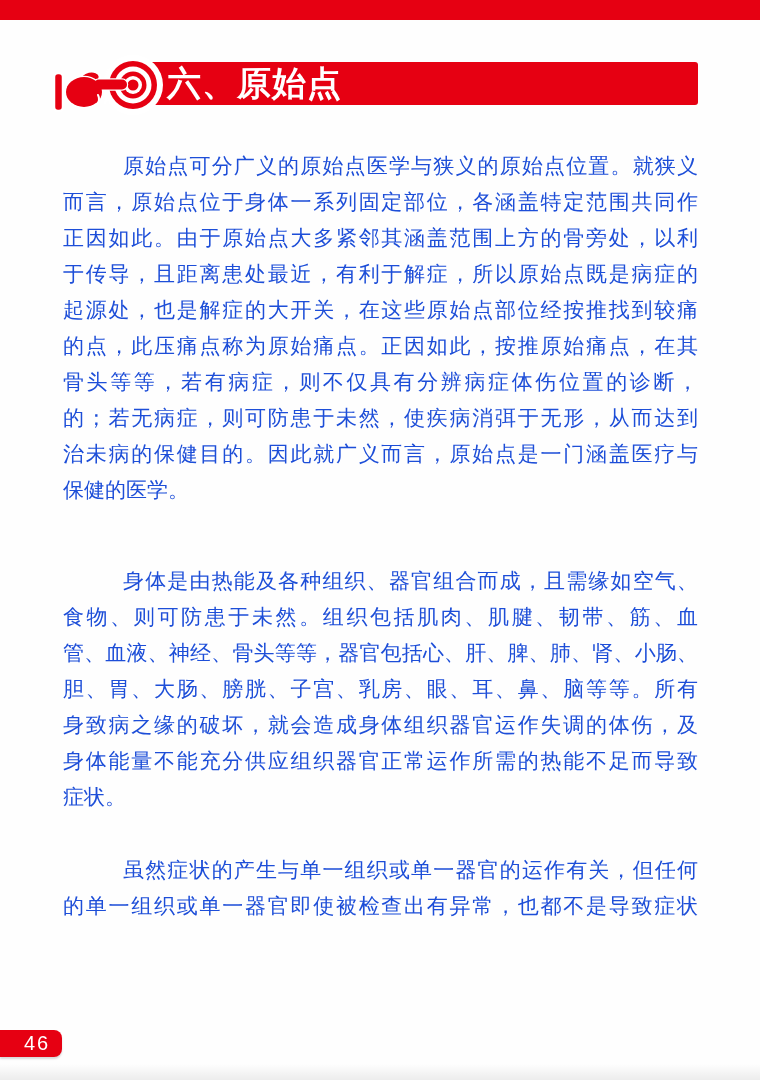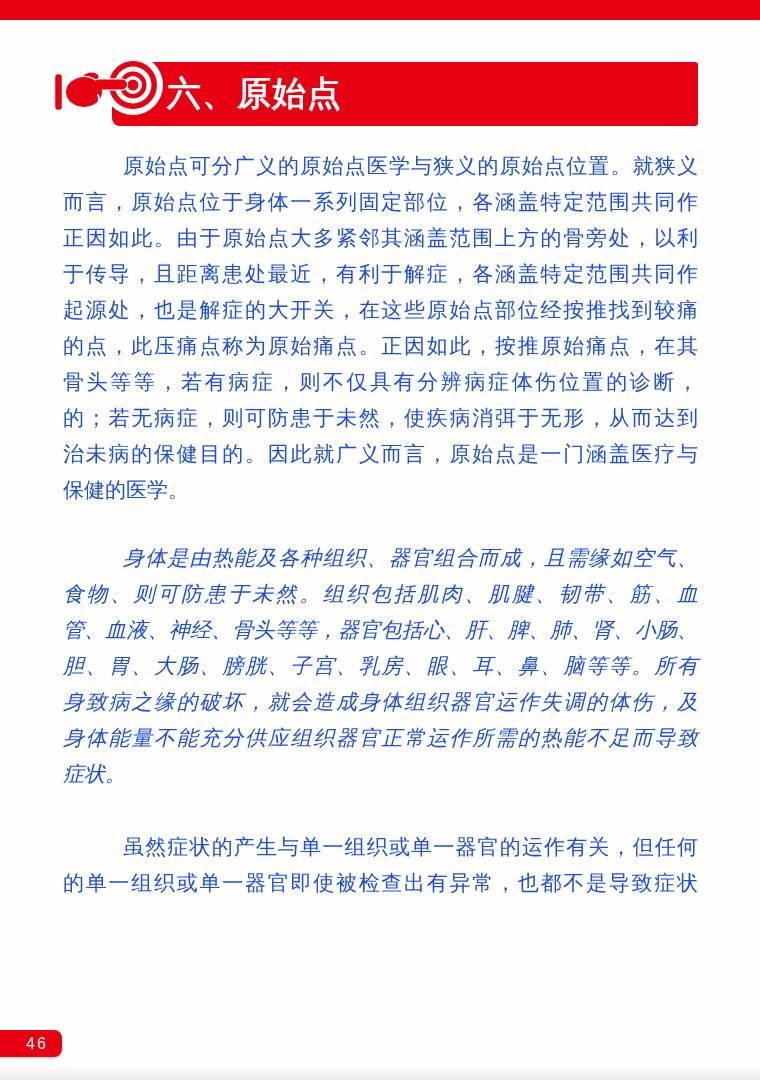--- a/index.html
+++ b/index.html
@@ -13,21 +13,21 @@
   }
   .top-bar {
     position: absolute;
     left: 0; top: 0;
     width: 760px; height: 20px;
     background: #e60012;
   }
   .header-bar {
     position: absolute;
     left: 112px; top: 62px;
-    width: 586px; height: 64px;
+    width: 586px; height: 43px;
     background: #e60012;
     border-radius: 8px 3px 3px 8px;
     text-align: right;
   }
   .header-title {
     position: absolute;
     left: 55px; top: 50%;
     transform: translateY(-50%);
     color: #ffffff;
     font-size: 34px;
@@ -47,32 +47,32 @@
     font-size: 21px;
   }
   .line {
     height: 36px;
     line-height: 36px;
     text-align: justify;
     text-align-last: justify;
   }
   .line.first { padding-left: 60px; }
   .line.endline { text-align-last: left; }
-  .para2 { margin-top: 32px; font-style: italic; }
+  .para2 { margin-top: 55px; }
   .para3 { margin-top: 37px; }
   .page-badge {
     position: absolute;
     left: 0; top: 1030px;
     width: 62px; height: 27px;
     box-sizing: border-box;
     padding-left: 12px;
     background: #e60012;
     border-radius: 0 8px 8px 0;
     color: #ffffff;
-    font-size: 16px;
+    font-size: 20px;
     line-height: 27px;
     text-align: center;
     letter-spacing: 2px;
     box-shadow: 0 2px 2px rgba(0,0,0,0.15);
   }
   .bottom-edge {
     position: absolute;
     left: 0; bottom: 0;
     width: 100%; height: 16px;
     background: linear-gradient(180deg, rgba(0,0,0,0) 0%, rgba(0,0,0,0.07) 100%);
@@ -105,21 +105,21 @@
     <path d="M50,47 q2,4 0,9" stroke="#ffffff" stroke-width="2" fill="none" stroke-linecap="round"></path>
     <path d="M57,47 q2,4 0,8" stroke="#ffffff" stroke-width="2" fill="none" stroke-linecap="round"></path>
   </svg>
 
   <div class="content">
 
     <div class="para">
       <div class="line first">原始点可分广义的原始点医学与狭义的原始点位置。就狭义</div>
       <div class="line">而言，原始点位于身体一系列固定部位，各涵盖特定范围共同作</div>
       <div class="line">正因如此。由于原始点大多紧邻其涵盖范围上方的骨旁处，以利</div>
-      <div class="line">于传导，且距离患处最近，有利于解症，各涵盖特定范围共同作</div>
+      <div class="line">于传导，且距离患处最近，有利于解症，所以原始点既是病症的</div>
       <div class="line">起源处，也是解症的大开关，在这些原始点部位经按推找到较痛</div>
       <div class="line">的点，此压痛点称为原始痛点。正因如此，按推原始痛点，在其</div>
       <div class="line">骨头等等，若有病症，则不仅具有分辨病症体伤位置的诊断，</div>
       <div class="line">的；若无病症，则可防患于未然，使疾病消弭于无形，从而达到</div>
       <div class="line">治未病的保健目的。因此就广义而言，原始点是一门涵盖医疗与</div>
       <div class="line endline">保健的医学。</div>
     </div>
 
     <div class="para para2">
       <div class="line first">身体是由热能及各种组织、器官组合而成，且需缘如空气、</div>

